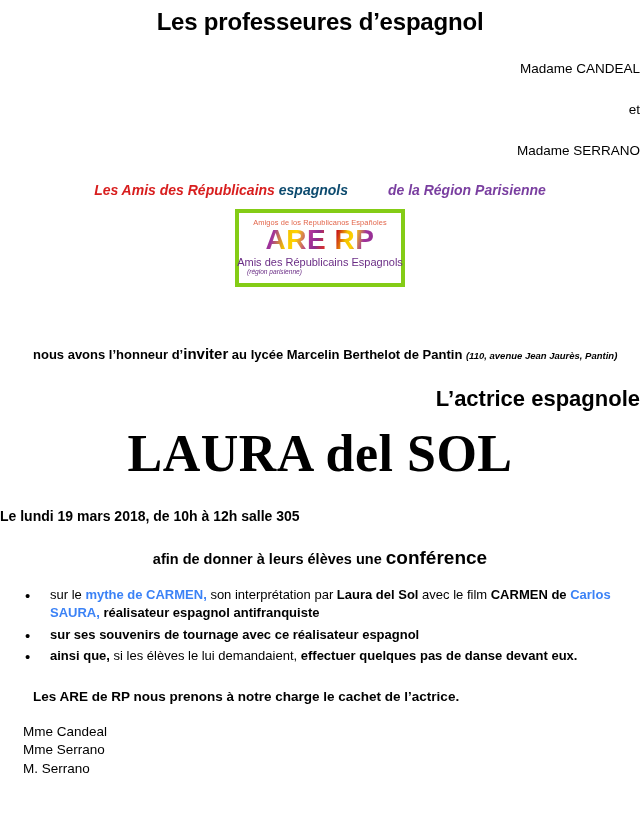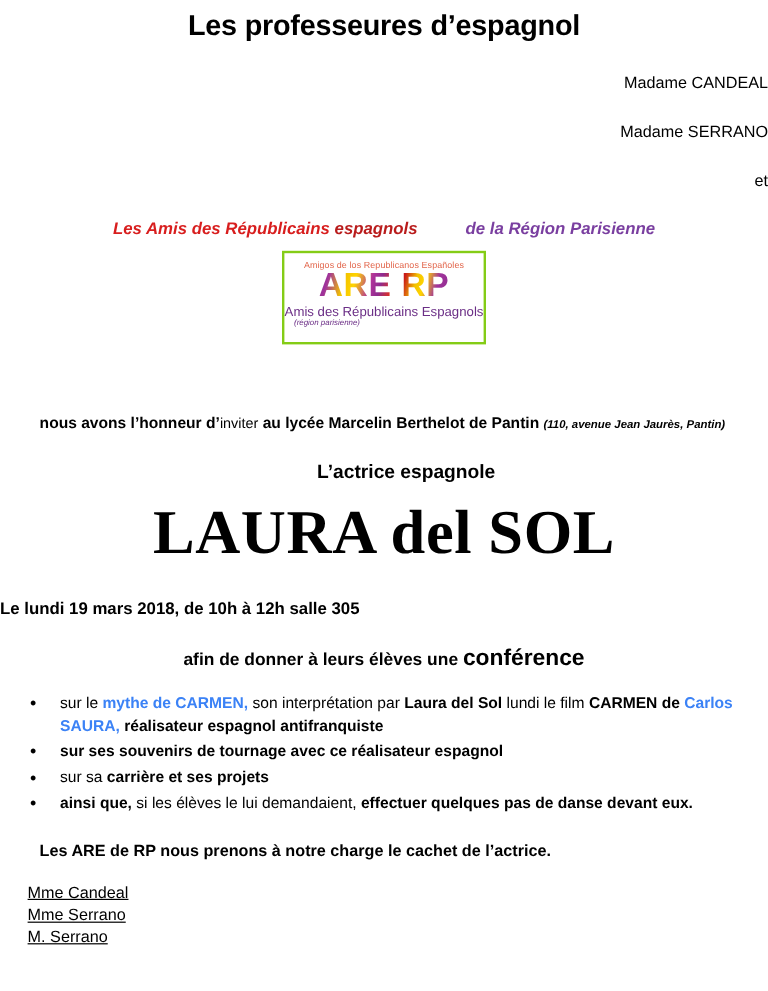--- a/index.html
+++ b/index.html
@@ -41,33 +41,33 @@
   .sp-3 { margin-top: 26px; }
   .org-line {
     text-align: center;
     margin-top: 24px;
     font-size: 14px;
     font-weight: bold;
     font-style: italic;
     line-height: 1.1;
   }
   .c-red    { color: #D81E1E; text-align: center; }
-  .c-gold   { color: #b91c1c; margin-top: 20px; }
+  .c-gold   { color: #0c4a6e; margin-top: 20px; }
   .c-purple { color: #7A3FA0; padding-left: 36px; }
 
   
   .logo-wrap {
     margin-top: 11px;
     display: flex;
     justify-content: center;
   }
   .logo-box {
     width: 170px;
     height: 78px;
-    border: 2px solid #84cc16;
+    border: 4px solid #84cc16;
     background: #ffffff;
     box-sizing: border-box;
     padding: 4px 6px 3px 6px;
     display: flex;
     flex-direction: column;
     align-items: center;
     justify-content: flex-start;
   }
   .logo-top {
     font-size: 7.4px;
@@ -114,33 +114,33 @@
   
   .invite-line {
     margin: 59px 0 0 0;
     padding: 0 4px 0 33px;
     font-size: 13px;
     font-weight: bold;
     white-space: nowrap;
     line-height: 1.1;
   }
   .invite-big {
-    font-size: 12px;
-    font-weight: normal;
+    font-size: 15px;
+    font-weight: bold;
   }
   .invite-addr {
     font-size: 9.5px;
     font-style: italic;
     font-weight: bold;
   }
 
   .actress-line {
-    text-align: center;
+    text-align: right;
     margin-top: 24px;
-    font-size: 16px;
+    font-size: 22px;
     font-weight: bold;
     line-height: 1.1;
     margin-left: 37px;
   }
 
   .star-name {
     text-align: center;
     margin-top: 16px;
     font-family: "Liberation Serif", serif;
     font-size: 52px;
@@ -200,32 +200,32 @@
     font-size: 13.5px;
     font-weight: bold;
     line-height: 1.1;
     padding-left: 10px;
   }
   .signers {
     margin: 18px 0 0 23px;
     font-size: 13.5px;
     line-height: 1.37;
   }
-  .signers div { white-space: nowrap; text-decoration: underline; }
+  .signers div { white-space: nowrap; }
 </style>
 </head>
 <body>
 
 <div class="page">
 
   <h1 class="doc-title">Les professeures d’espagnol</h1>
 
   <div class="center-line sp-1">Madame CANDEAL</div>
+  <div class="center-line sp-3">et</div>
   <div class="center-line sp-2">Madame SERRANO</div>
-  <div class="center-line sp-3">et</div>
 
   <div class="org-line"><span class="c-red">Les Amis des Républicains </span><span class="c-gold">espagnols</span><span class="c-purple"> de la Région Parisienne</span></div>
 
   <div class="logo-wrap">
     <div class="logo-box">
       <div class="logo-top">Amigos de los Republicanos Españoles</div>
       <div class="logo-big">ARE RP</div>
       <div class="logo-sub">Amis des Républicains Espagnols</div>
       <div class="logo-note">(région parisienne)</div>
     </div>
@@ -235,23 +235,22 @@
 
   <div class="actress-line">L’actrice espagnole</div>
 
   <div class="star-name">LAURA del SOL</div>
 
   <div class="date-line">Le lundi 19 mars 2018, de 10h  à 12h salle 305</div>
 
   <div class="conf-line"><span>afin de donner à leurs élèves une </span><span class="conf-big">conférence</span></div>
 
   <ul class="bullets" id="bullet-list">
-      <li><span class="r"> sur le </span><span class="red">mythe de CARMEN,</span><span class="r"> son interprétation par </span><span class="b">Laura del Sol</span><span class="r"> lundi le film </span><span class="b">CARMEN de </span><span class="red">Carlos SAURA,</span><span class="b"> réalisateur espagnol antifranquiste</span></li>
+      <li><span class="r"> sur le </span><span class="red">mythe de CARMEN,</span><span class="r"> son interprétation par </span><span class="b">Laura del Sol</span><span class="r"> avec le film </span><span class="b">CARMEN de </span><span class="red">Carlos SAURA,</span><span class="b"> réalisateur espagnol antifranquiste</span></li>
       <li><span class="b">sur ses souvenirs de tournage avec ce réalisateur espagnol</span></li>
-      <li><span class="r">sur sa </span><span class="b">carrière et ses projets</span></li>
       <li><span class="b">ainsi que,</span><span class="r"> si les élèves le lui demandaient, </span><span class="b">effectuer quelques pas de danse devant eux.</span></li>
     </ul>
 
   <div class="charge-line">Les ARE de RP nous prenons à notre charge le cachet de l’actrice.</div>
 
   <div class="signers">
     <div>Mme Candeal</div>
     <div>Mme Serrano</div>
     <div>M. Serrano</div>
   </div>

